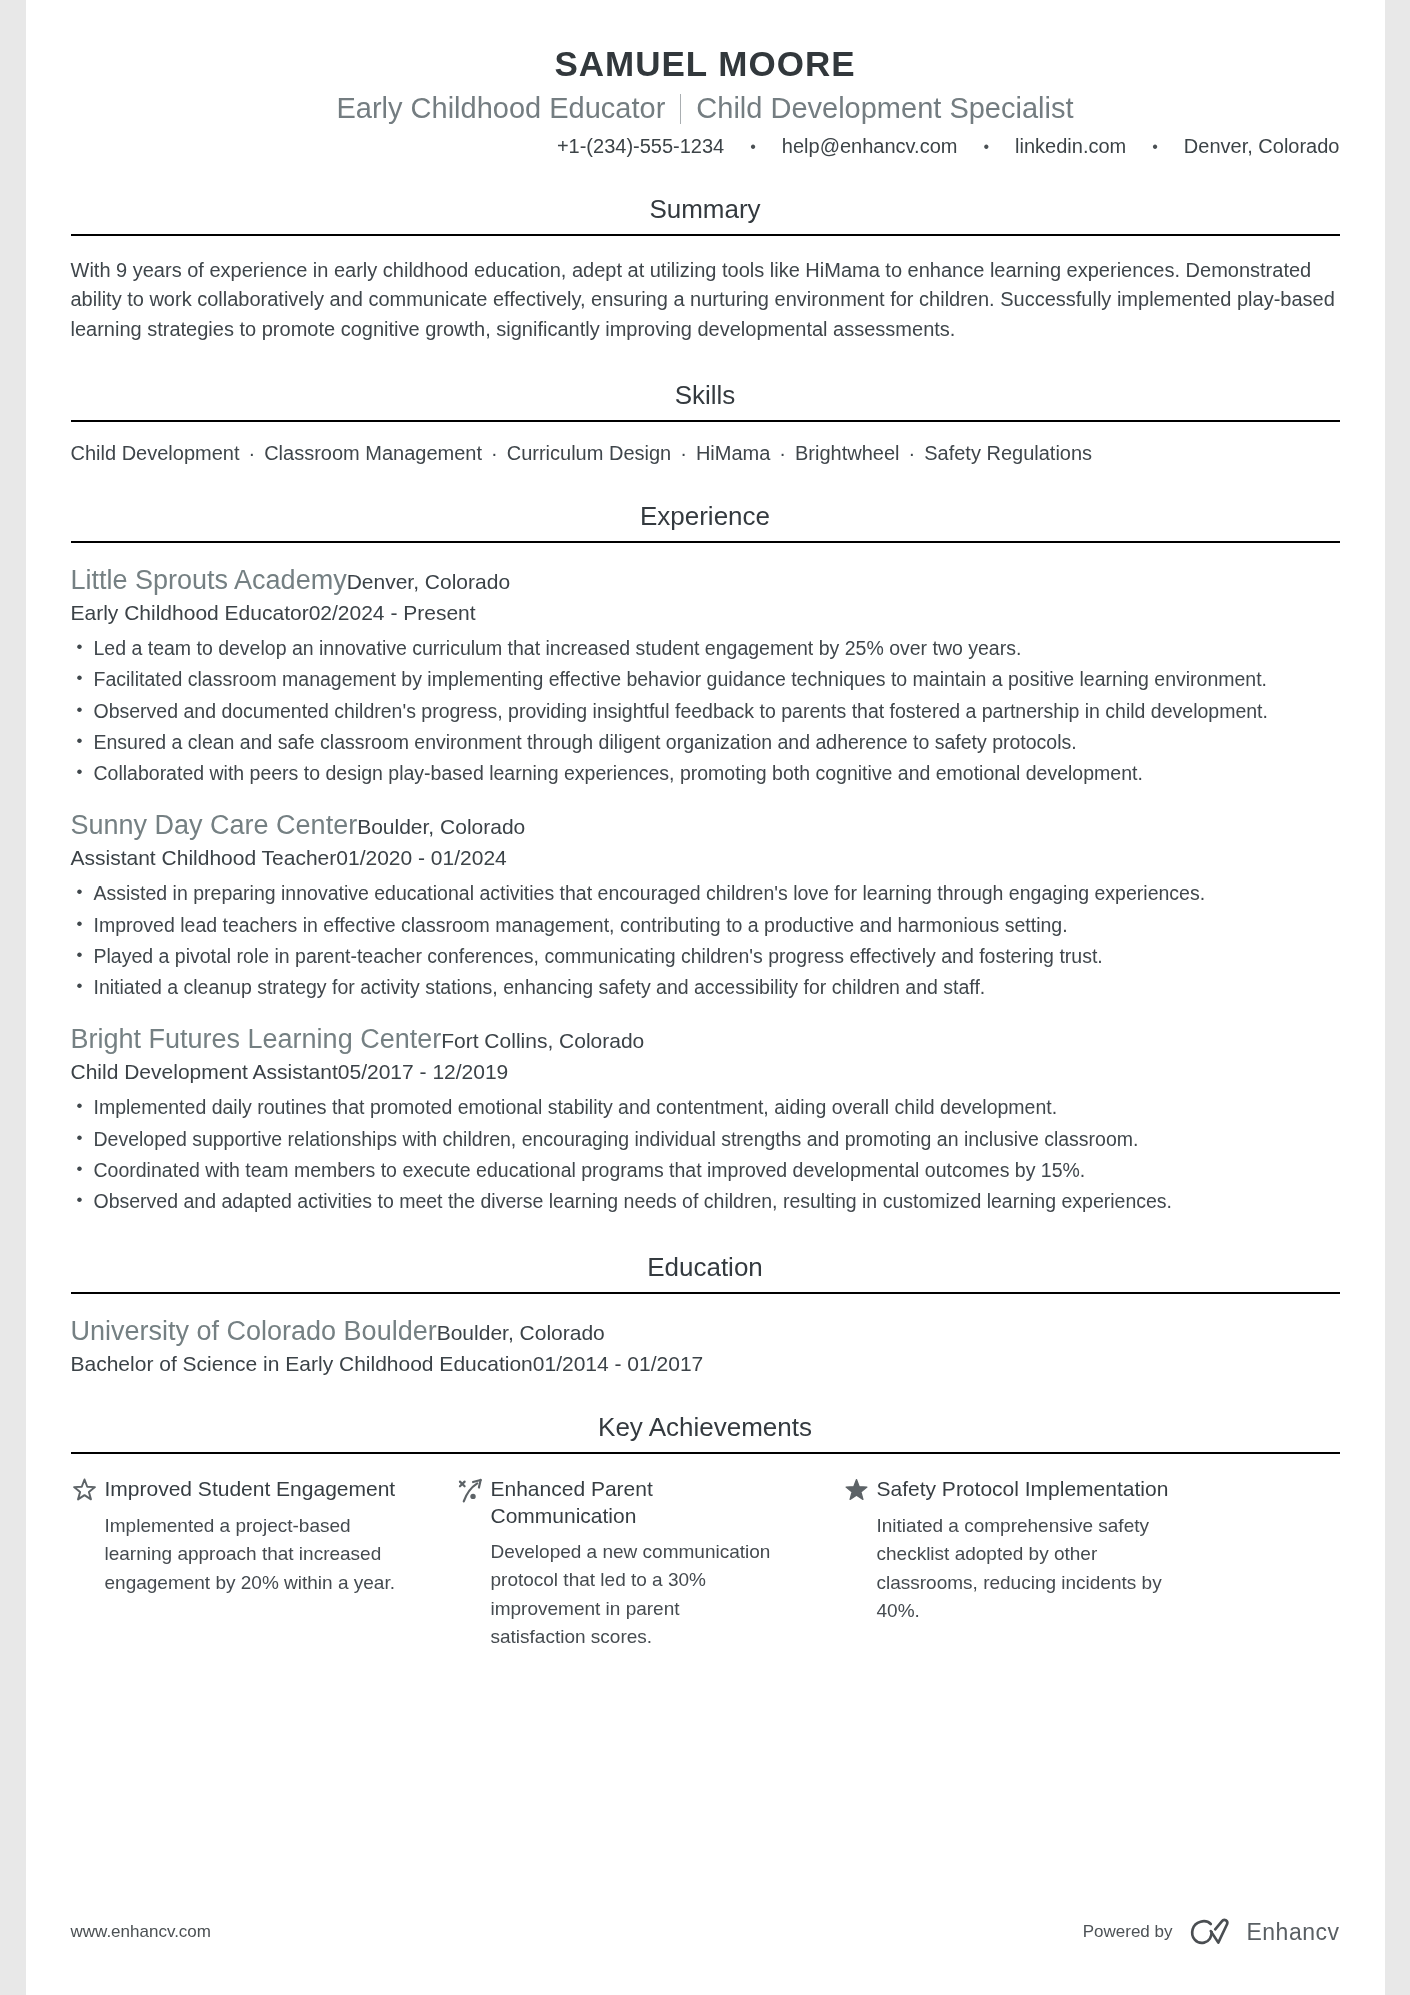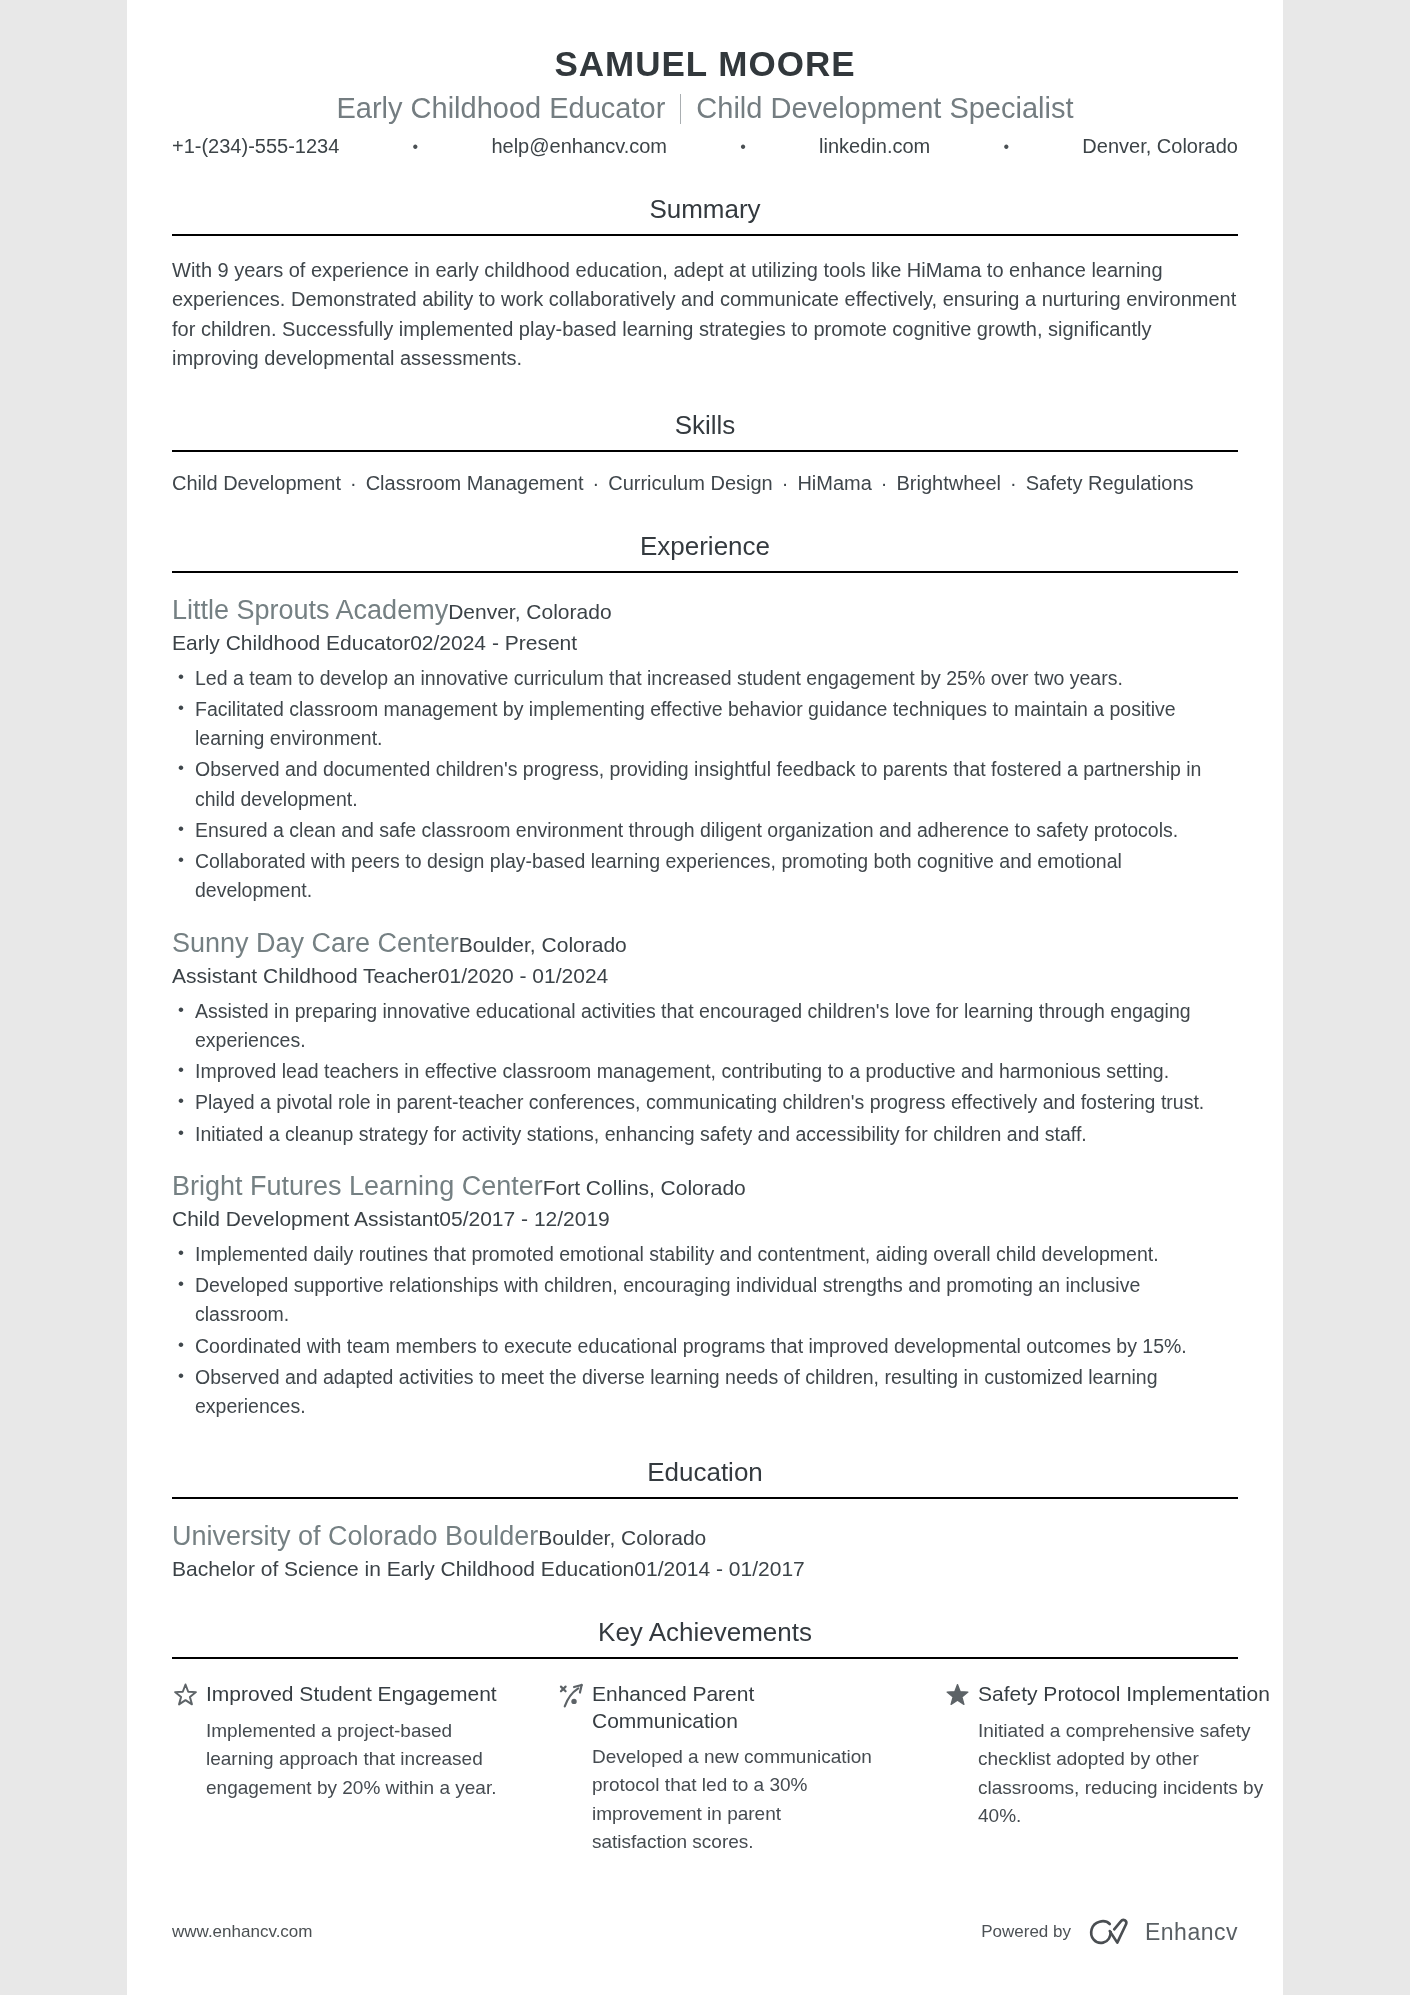--- a/index.html
+++ b/index.html
@@ -1,35 +1,35 @@
 <!DOCTYPE html>
 <html><head>
 <meta charset="utf-8">
 <style>
   * { margin:0; padding:0; box-sizing:border-box; }
   html,body { background:#e8e8e8; }
   body { font-family:"Liberation Sans", sans-serif; }
   .page {
     position:relative;
-    width:1156px; height:1995px;
+    width:1359px; height:1995px;
     margin:0 auto;
     background:#ffffff;
     color:#3c4347;
     overflow:hidden;
   }
   .content { padding:44px 45px 0 45px; }
 
   
   .hdr { text-align:center; }
   .hdr-name { font-size:35px; font-weight:700; color:#32383c; letter-spacing:1px; }
   .hdr-title { margin-top:8px; font-size:29px; font-weight:400; color:#747d81;
     display:flex; align-items:center; justify-content:center; }
   .title-divider { width:1px; height:30px; background:#a9aeb1; margin:0 15px; }
   .hdr-contact { margin-top:10px; font-size:20px; color:#3c4347;
-    display:flex; align-items:center; justify-content:space-between; gap:26px; }
+    display:flex; align-items:center; justify-content:flex-end; gap:26px; }
   .contact-sep { font-size:16px; color:#4a5054; }
 
   
   .section { margin-top:36px; }
   .section-title { text-align:center; font-size:26px; font-weight:400; color:#343a3f;
     padding-bottom:9px; border-bottom:2px solid #000000; }
   .section-body { margin-top:20px; }
 
   .summary-text { font-size:20px; line-height:1.47; color:#3f464b; }
   .skills-line { font-size:20px; color:#3f464b; }

